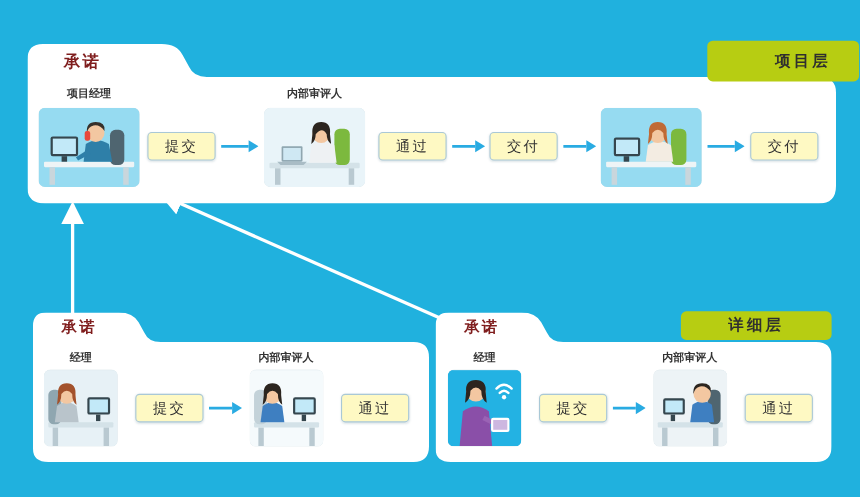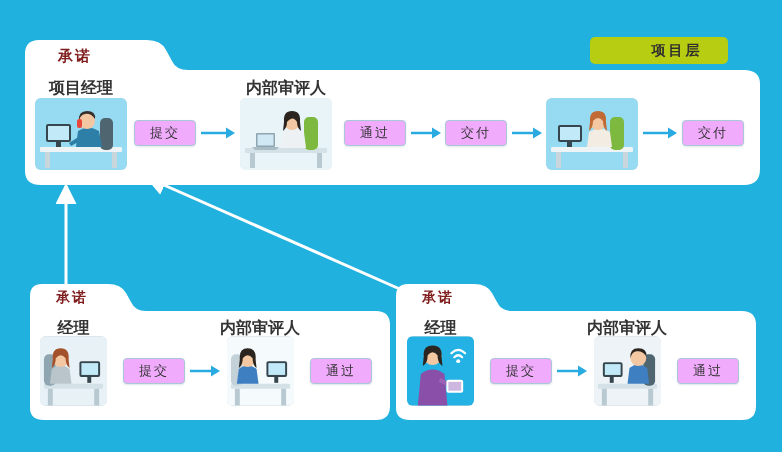--- a/index.html
+++ b/index.html
@@ -8,25 +8,25 @@
   .stage {
     position:relative; width:782px; height:452px;
     background:#20b1de; overflow:hidden;
   }
   .folder-shape { position:absolute; display:block; }
   .tab-title {
     position:absolute; font-size:15px; font-weight:bold; color:#7f1d1d;
     letter-spacing:2px;
   }
   .node-label {
-    position:absolute; font-size:16px; font-weight:bold; color:#333;
+    position:absolute; font-size:10px; font-weight:bold; color:#333;
     text-align:center; white-space:nowrap;
   }
   .step-box {
-    position:absolute; background:#f0abfc; border:1px solid #a9c8d6;
+    position:absolute; background:#fef9c3; border:1px solid #a9c8d6;
     border-radius:4px; display:flex; align-items:center; justify-content:center;
     font-size:13px; color:#333; box-shadow:0 1px 2px rgba(40,90,110,0.15);
     letter-spacing:2px;
     text-align:right;
   }
   .badge {
     position:absolute; background:#b7cd12; border-radius:5px;
     display:flex; align-items:center; justify-content:center;
     font-size:14px; font-weight:bold; color:#2f2f2f; letter-spacing:3px;
   }
@@ -42,21 +42,21 @@
 <body>
 
 <div class="stage">
 
   <svg class="folder-shape" style="left:25px; top:40px;" width="735" height="145" viewBox="0 0 735 145">
     <path d="M 0 14 Q 0 0 14 0 L 122 0 Q 136 0 141 10 L 147 21 Q 151 30 163 30 L 719 30 Q 735 30 735 44 L 735 129 Q 735 145 719 145 L 16 145 Q 0 145 0 131 Z" fill="#ffffff"></path>
   </svg>
 
   <div class="tab-title" style="left:58px; top:47px;">承诺</div>
 
-  <div class="badge" style="left:590px; top:37px; width:138px; height:27px;padding-left:36px;">项目层</div>
+  <div class="badge" style="left:643px; top:37px; width:138px; height:37px;padding-left:36px;">项目层</div>
 
   <div class="node-label" style="left:35px; top:78px; width:92px;">项目经理</div>
   <div class="node-label" style="left:240px; top:78px; width:92px;">内部审评人</div>
 
   <div class="illus" style="left:35px; top:98px; width:92px; height:72px;">
     <svg viewBox="0 0 92 72">
       <rect width="92" height="72" fill="#96dbf1"></rect>
       <rect x="5" y="49" width="82" height="5" rx="1" fill="#eef4f6"></rect>
       <rect x="10" y="54" width="5" height="16" fill="#c9d6dc"></rect>
       <rect x="77" y="54" width="5" height="16" fill="#c9d6dc"></rect>
@@ -181,20 +181,21 @@
   </div>
 
   <div class="step-box" style="left:310px; top:358px; width:62px; height:26px;">通过</div>
 
   <svg class="folder-shape" style="left:396px; top:284px;" width="360" height="136" viewBox="0 0 360 136">
     <path d="M 0 12 Q 0 0 12 0 L 78 0 Q 91 0 96 9 L 101 18 Q 105 27 116 27 L 346 27 Q 360 27 360 41 L 360 122 Q 360 136 346 136 L 14 136 Q 0 136 0 124 Z" fill="#ffffff"></path>
   </svg>
 
   <div class="tab-title" style="left:422px; top:289px; font-size:14px;">承诺</div>
 
+  <div class="badge" style="left:619px; top:283px; width:137px; height:26px;">详细层</div>
 
   <div class="node-label" style="left:407px; top:318px; width:67px;">经理</div>
   <div class="node-label" style="left:581px; top:318px; width:92px;">内部审评人</div>
 
   <div class="illus" style="left:407px; top:336px; width:67px; height:70px;">
     <svg viewBox="0 0 68 70">
       <rect width="68" height="70" fill="#23b2e3"></rect>
       <g stroke="#ffffff" fill="none" stroke-width="2.2" stroke-linecap="round">
         <path d="M45 17 Q52 10 59 17"></path>
         <path d="M48 21 Q52 17 56 21"></path>

